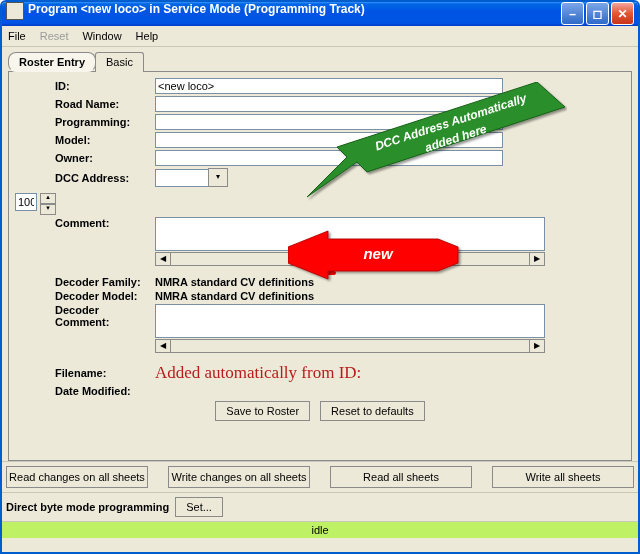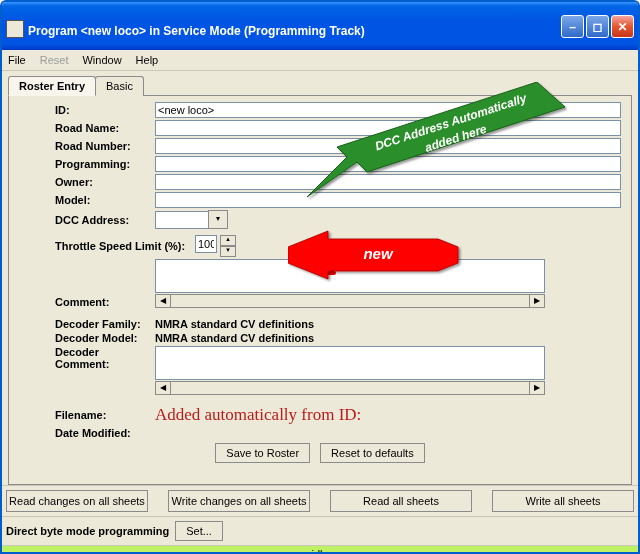--- a/index.html
+++ b/index.html
@@ -1,36 +1,36 @@
 <!DOCTYPE html>
 <html><head>
 <meta charset="utf-8">
 <style>
 html,body{margin:0;padding:0;font-family:"Segoe UI",Tahoma,sans-serif;font-size:11px;background:#fff;}
 .window{width:636px;height:550px;border:2px solid #005dce;border-radius:6px 6px 0 0;overflow:hidden;background:#ece9d8;position:relative;}
-.titlebar{height:24px;background:linear-gradient(to bottom,#3a95ff 0%,#0066e5 8%,#0054e3 40%,#0054e3 88%,#003ac5 100%);display:flex;align-items:flex-end;padding:12px 4px;color:#fff;font-weight:bold;font-size:12px;}
+.titlebar{height:24px;background:linear-gradient(to bottom,#3a95ff 0%,#0066e5 8%,#0054e3 40%,#0054e3 88%,#003ac5 100%);display:flex;align-items:flex-start;padding:0 4px;color:#fff;font-weight:bold;font-size:12px;}
 .titlebar .icon{width:16px;height:16px;background:#ece9d8;border:1px solid #555;margin-right:4px;display:inline-block;}
 .titlebar .title{flex:1;white-space:nowrap;overflow:hidden;}
 .win-btns{display:flex;gap:2px;}
 .win-btn{width:21px;height:21px;border-radius:3px;border:1px solid #fff;display:flex;align-items:center;justify-content:center;font-weight:bold;font-family:Arial;color:#fff;font-size:12px;}
 .win-min{background:linear-gradient(#7ba7e8,#2f69c9);}
 .win-max{background:linear-gradient(#7ba7e8,#2f69c9);}
 .win-close{background:linear-gradient(#f5a4a0,#e4562f,#c8351b);}
 .menubar{height:20px;background:#ece9d8;display:flex;align-items:center;padding:0 6px;gap:14px;border-bottom:1px solid #c9c7b8;}
 .menubar span{color:#000;}
 .menubar .disabled{color:#9b9b9b;}
 .content{padding:4px 6px 0 6px;}
 .tabstrip{display:flex;position:relative;top:1px;}
 .tab{border:1px solid #8b8b8b;border-bottom:none;padding:3px 10px;background:#ece9d8;border-radius:3px 3px 0 0;margin-right:-1px;position:relative;}
-.tab.active{background:#f8f6ec;z-index:2;border-bottom:1px solid #f8f6ec;font-weight:bold;}
+.tab.active{background:#f8f6ec;z-index:2;border-bottom:1px solid #f8f6ec;font-weight:bold;border-radius:8px;}
 .pane{border:1px solid #8b8b8b;background:#ece9d8;padding:6px;height:390px;box-sizing:border-box;overflow:hidden;}
 .form-row{display:flex;align-items:center;margin-bottom:2px;}
 .form-row .lbl{width:140px;font-weight:bold;padding-left:40px;box-sizing:border-box;}
 .form-row .fld{flex:1;}
-.text-input{width:466px;height:16px;border:1px solid #7a90a6;background:#fff;padding:0 2px;font-size:11px;box-sizing:border-box;}
+.text-input{width:348px;height:16px;border:1px solid #7a90a6;background:#fff;padding:0 2px;font-size:11px;box-sizing:border-box;}
 .small-input{width:54px;height:18px;border:1px solid #7a90a6;background:#fff;font-size:11px;box-sizing:border-box;text-align:right;padding-right:2px;}
 .spinner-btns{display:inline-flex;flex-direction:column;vertical-align:top;}
 .spin{width:14px;height:9px;border:1px solid #8b8b8b;background:#ece9d8;font-size:7px;line-height:6px;text-align:center;}
 .textarea{width:390px;height:34px;border:1px solid #7a90a6;background:#fff;box-sizing:border-box;overflow:auto;resize:none;font-family:inherit;font-size:11px;}
 .hscroll{width:390px;height:14px;border:1px solid #8b8b8b;background:#ece9d8;display:flex;justify-content:space-between;box-sizing:border-box;margin-top:-1px;}
 .hscroll .arr{width:14px;height:12px;background:#ece9d8;border:1px solid #8b8b8b;margin:-1px;font-size:8px;text-align:center;line-height:11px;}
 .readonly{font-weight:bold;}
 .red-note{color:#b91c1c;font-size:17px;font-family:Liberation Serif, serif;}
 .btn{border:1px solid #8b8b8b;background:#ece9d8;padding:3px 10px;font-family:inherit;font-size:11px;cursor:pointer;}
 .btn-row{display:flex;justify-content:center;gap:10px;margin-top:4px;}
@@ -78,62 +78,57 @@
       <div class="form-row">
           <div class="lbl">ID:</div>
         <div class="fld"><input class="text-input" value="&lt;new loco&gt;" style=""></div>
         </div>
 
       <div class="form-row">
           <div class="lbl">Road Name:</div>
         <div class="fld"><input class="text-input" style=""></div>
         </div>
 
-      <div class="form-row">
-          <div class="lbl">Road Number:</div>
-        <div class="fld"><input class="text-input" style=""></div>
-        </div>
 
       <div class="form-row">
           <div class="lbl">Programming:</div>
         <div class="fld"><input class="text-input" style=""></div>
         </div>
 
       <div class="form-row">
+          <div class="lbl">Model:</div>
+        <div class="fld"><input class="text-input" style=""></div>
+        </div>
+
+      <div class="form-row">
           <div class="lbl">Owner:</div>
-        <div class="fld"><input class="text-input" style=""></div>
-        </div>
-
-      <div class="form-row">
-          <div class="lbl">Model:</div>
         <div class="fld"><input class="text-input" style=""></div>
         </div>
 
       <div class="form-row">
           <div class="lbl">DCC Address:</div>
         <div class="fld">
           <span class="dcc-placeholder">
             <input class="small-input" style="width: 54px;">
             <span class="dcc-btn">▾</span>
           </span>
         </div>
         </div>
 
       <div class="form-row" style="margin-top:6px;">
-          <div class="lbl" style="width:180px">Throttle Speed Limit (%):</div>
         <div class="fld">
           <input class="small-input" style="width: 22px;" value="100">
           <span class="spinner-btns">
             <span class="spin">▴</span>
             <span class="spin">▾</span>
           </span>
         </div>
         </div>
 
-      <div class="form-row" style="align-items:flex-end;">
+      <div class="form-row" style="align-items:flex-start;">
           <div class="lbl">Comment:</div>
         <div class="fld">
           <textarea class="textarea" style=""></textarea>
           <div class="hscroll">
               <span class="arr">◀</span>
               <span class="arr">▶</span>
             </div>
         </div>
         </div>
 

